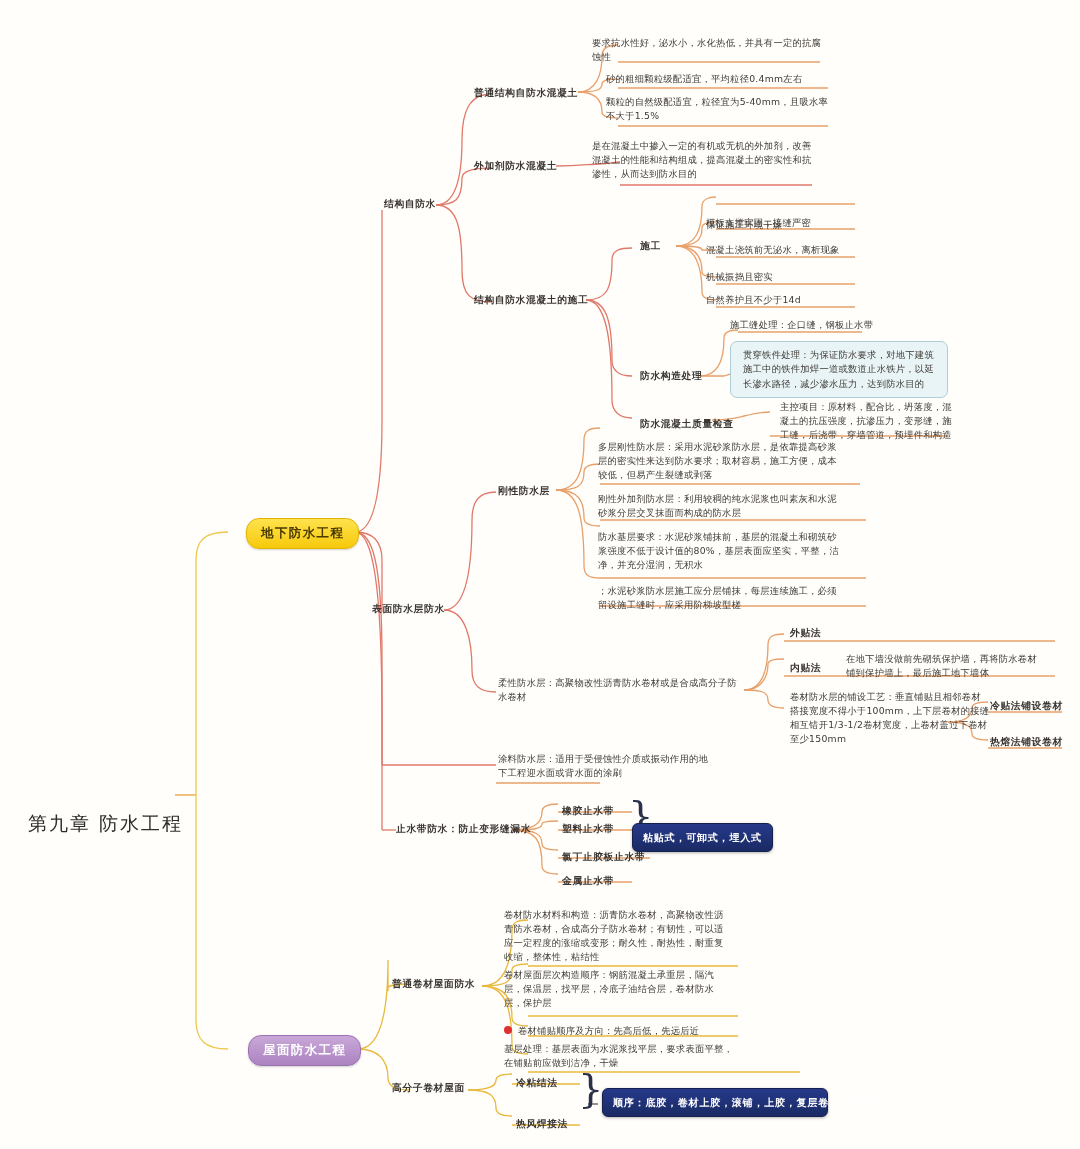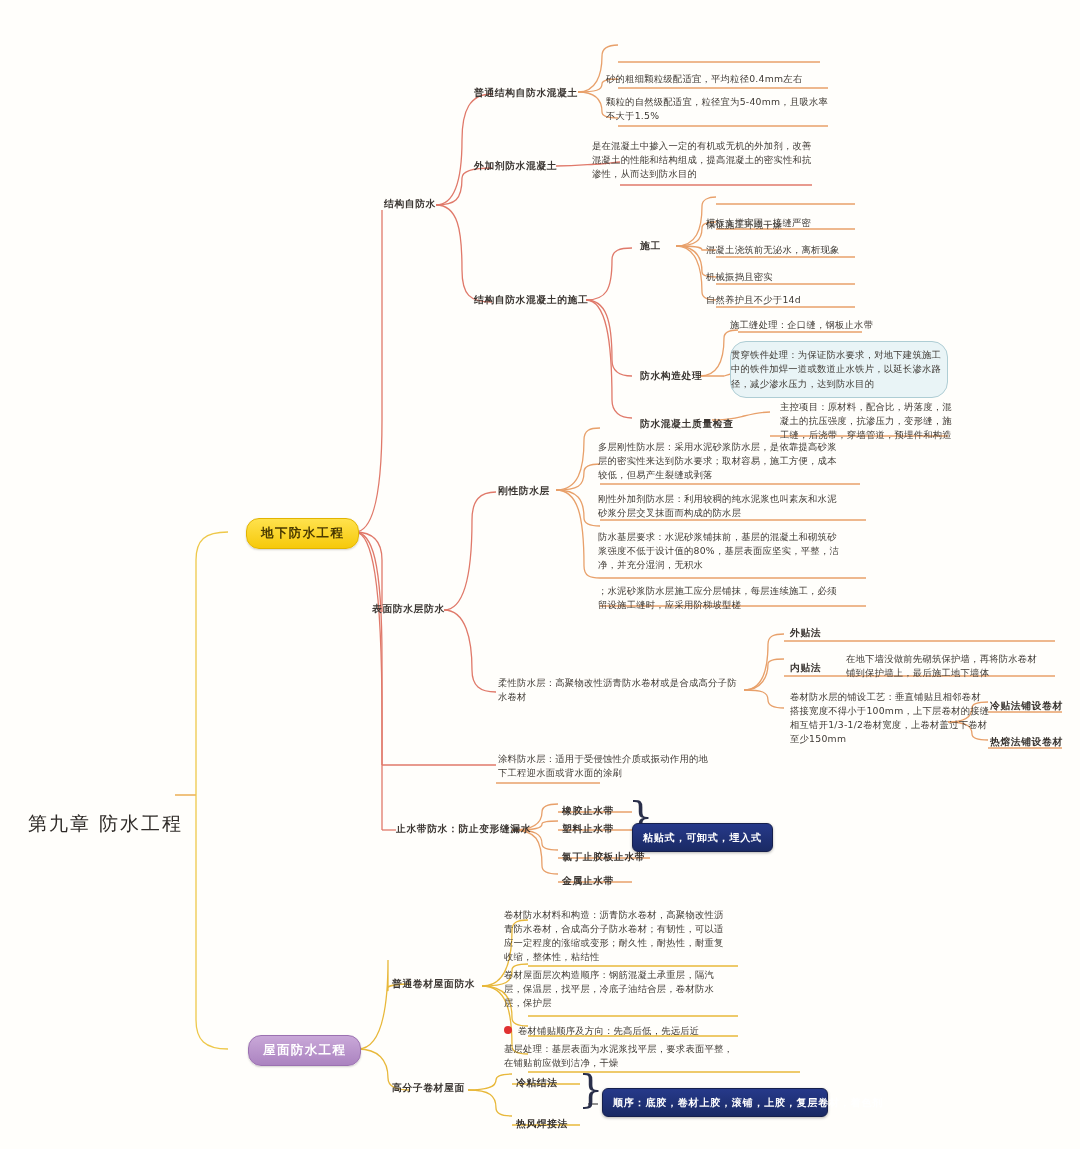--- a/index.html
+++ b/index.html
@@ -13,21 +13,21 @@
   .badge{border-radius:13px;padding:6px 14px;font-size:12.5px;letter-spacing:1.4px;
          white-space:nowrap;text-align:center;font-weight:bold;}
   .badge-yellow{background:linear-gradient(#ffe24d,#f6c90b);border:1px solid #e2b400;
                 color:#4a3a00;box-shadow:0 1px 2px rgba(0,0,0,.18);}
   .badge-purple{background:linear-gradient(#c9a8d8,#ab83c0);border:1px solid #9b71b1;
                 color:#ffffff;box-shadow:0 1px 2px rgba(0,0,0,.18);}
   .badge-navy{background:linear-gradient(#22347e,#1b2a६6);background:linear-gradient(#26398a,#1a2a64);
               border:1px solid #16204d;color:#fff;border-radius:6px;font-size:10px;
               letter-spacing:.8px;padding:6px 10px;line-height:1.5;text-align:left;
               box-shadow:0 1px 3px rgba(0,0,0,.3);}
-  .hl-box{background:#e9f4f6;border:1px solid #aecdd4;border-radius:16px;padding:6px 0;
+  .hl-box{background:#e9f4f6;border:1px solid #aecdd4;border-radius:7px;padding:6px 12px;
           font-size:9.3px;line-height:1.55;color:#3f3a35;letter-spacing:.25px;}
   .dot{display:inline-block;width:8px;height:8px;border-radius:50%;background:#e03131;
        vertical-align:middle;margin-right:6px;}
   .brace{font-size:40px;color:#2a2f4a;line-height:1;font-family:"DejaVu Serif",serif;}
 </style>
 </head>
 <body>
 
 <div id="canvas">
 
@@ -137,20 +137,21 @@
   </svg>
 
   <div class="node root-title" style="left:28px;top:783px;margin-top:28px;">第九章 防水工程</div>
 
   <div class="node badge badge-yellow" style="left:246px;top:518px;">地下防水工程</div>
   <div class="node badge badge-purple" style="left:248px;top:1035px;">屋面防水工程</div>
 
   <div class="node cat" style="left:384px;top:198px;">结构自防水</div>
 
   <div class="node cat" style="left:474px;top:87px;">普通结构自防水混凝土</div>
+  <div class="node leaf" style="left:592px;top:36px;width:232px;">要求抗水性好，泌水小，水化热低，并具有一定的抗腐蚀性</div>
   <div class="node leaf" style="left:606px;top:72px;width:236px;">砂的粗细颗粒级配适宜，平均粒径0.4mm左右</div>
   <div class="node leaf" style="left:606px;top:95px;width:228px;">颗粒的自然级配适宜，粒径宜为5-40mm，且吸水率不大于1.5%</div>
 
   <div class="node cat" style="left:474px;top:160px;">外加剂防水混凝土</div>
   <div class="node leaf" style="left:592px;top:139px;width:228px;">是在混凝土中掺入一定的有机或无机的外加剂，改善混凝土的性能和结构组成，提高混凝土的密实性和抗渗性，从而达到防水目的</div>
 
   <div class="node cat" style="left:474px;top:294px;">结构自防水混凝土的施工</div>
 
   <div class="node cat" style="left:640px;top:240px;">施工</div>
   <div class="node leaf" style="left:706px;top:190px;margin-top:28px;">保证施工环境干燥</div>

